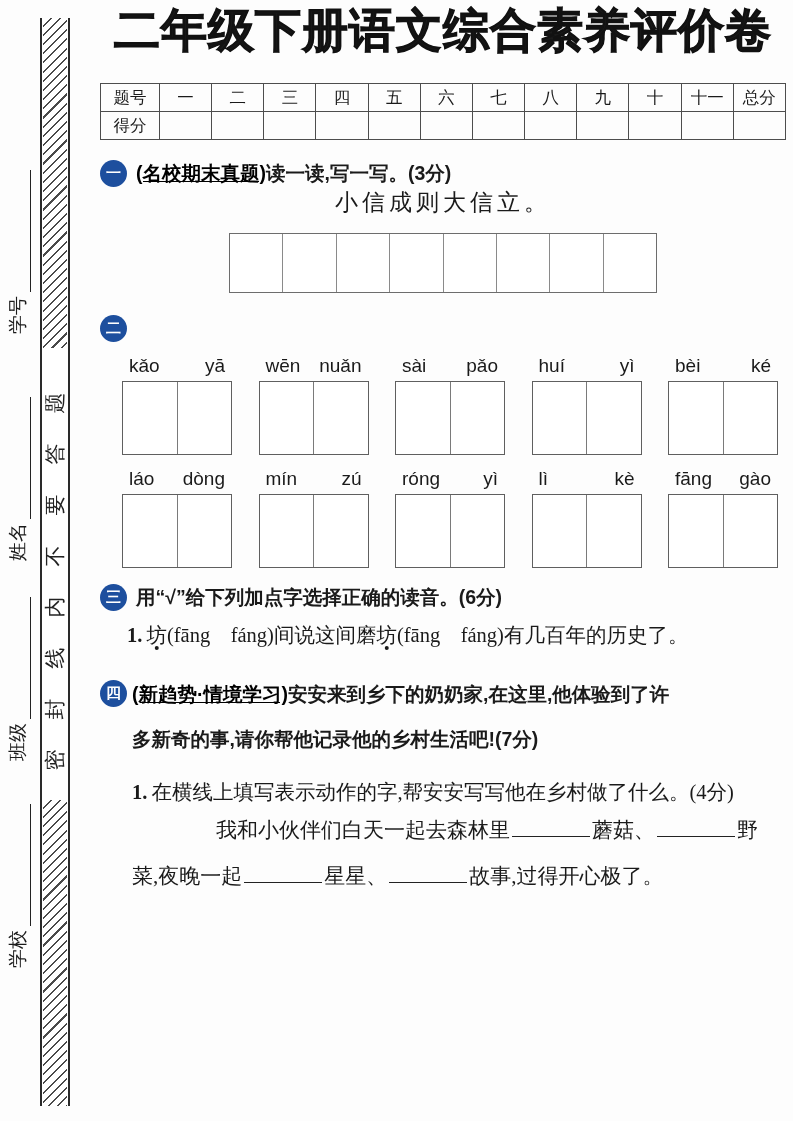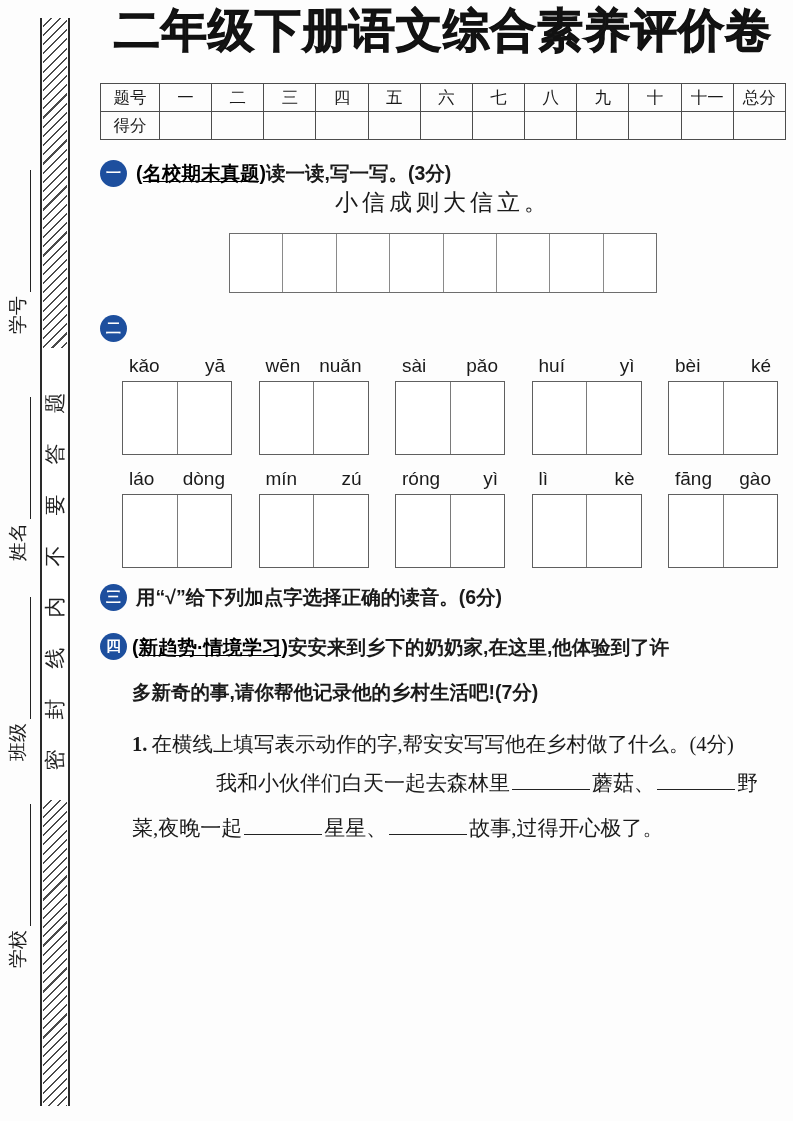--- a/index.html
+++ b/index.html
@@ -294,20 +294,21 @@
             </div>
           </div>
         </div>
       </div>
 
     <div class="sec-head mt16">
       <div class="badge">三</div>
       <div>用“√”给下列加点字选择正确的读音。(6分)</div>
     </div>
     <div id="s3-items">
+        <div class="q3-item"><span class="qnum">1.</span><span class="dot">坊</span>(fāng　fáng)间说这间磨<span class="dot">坊</span>(fāng　fáng)有几百年的历史了。</div>
       </div>
 
     <div class="sec4">
       <div class="badge">四</div>
       <p><span class="tag">(新趋势·情境学习)</span><span>安安来到乡下的奶奶家,在这里,他体验到了许
 多新奇的事,请你帮他记录他的乡村生活吧!(7分)</span></p>
     </div>
     <div class="q4-item"><span class="qnum">1.</span><span>在横线上填写表示动作的字,帮安安写写他在乡村做了什么。(4分)</span></div>
     <div id="s4-lines">
         <div class="q4-line indent">我和小伙伴们白天一起去森林里<span class="blank"></span>蘑菇、<span class="blank"></span>野</div>

